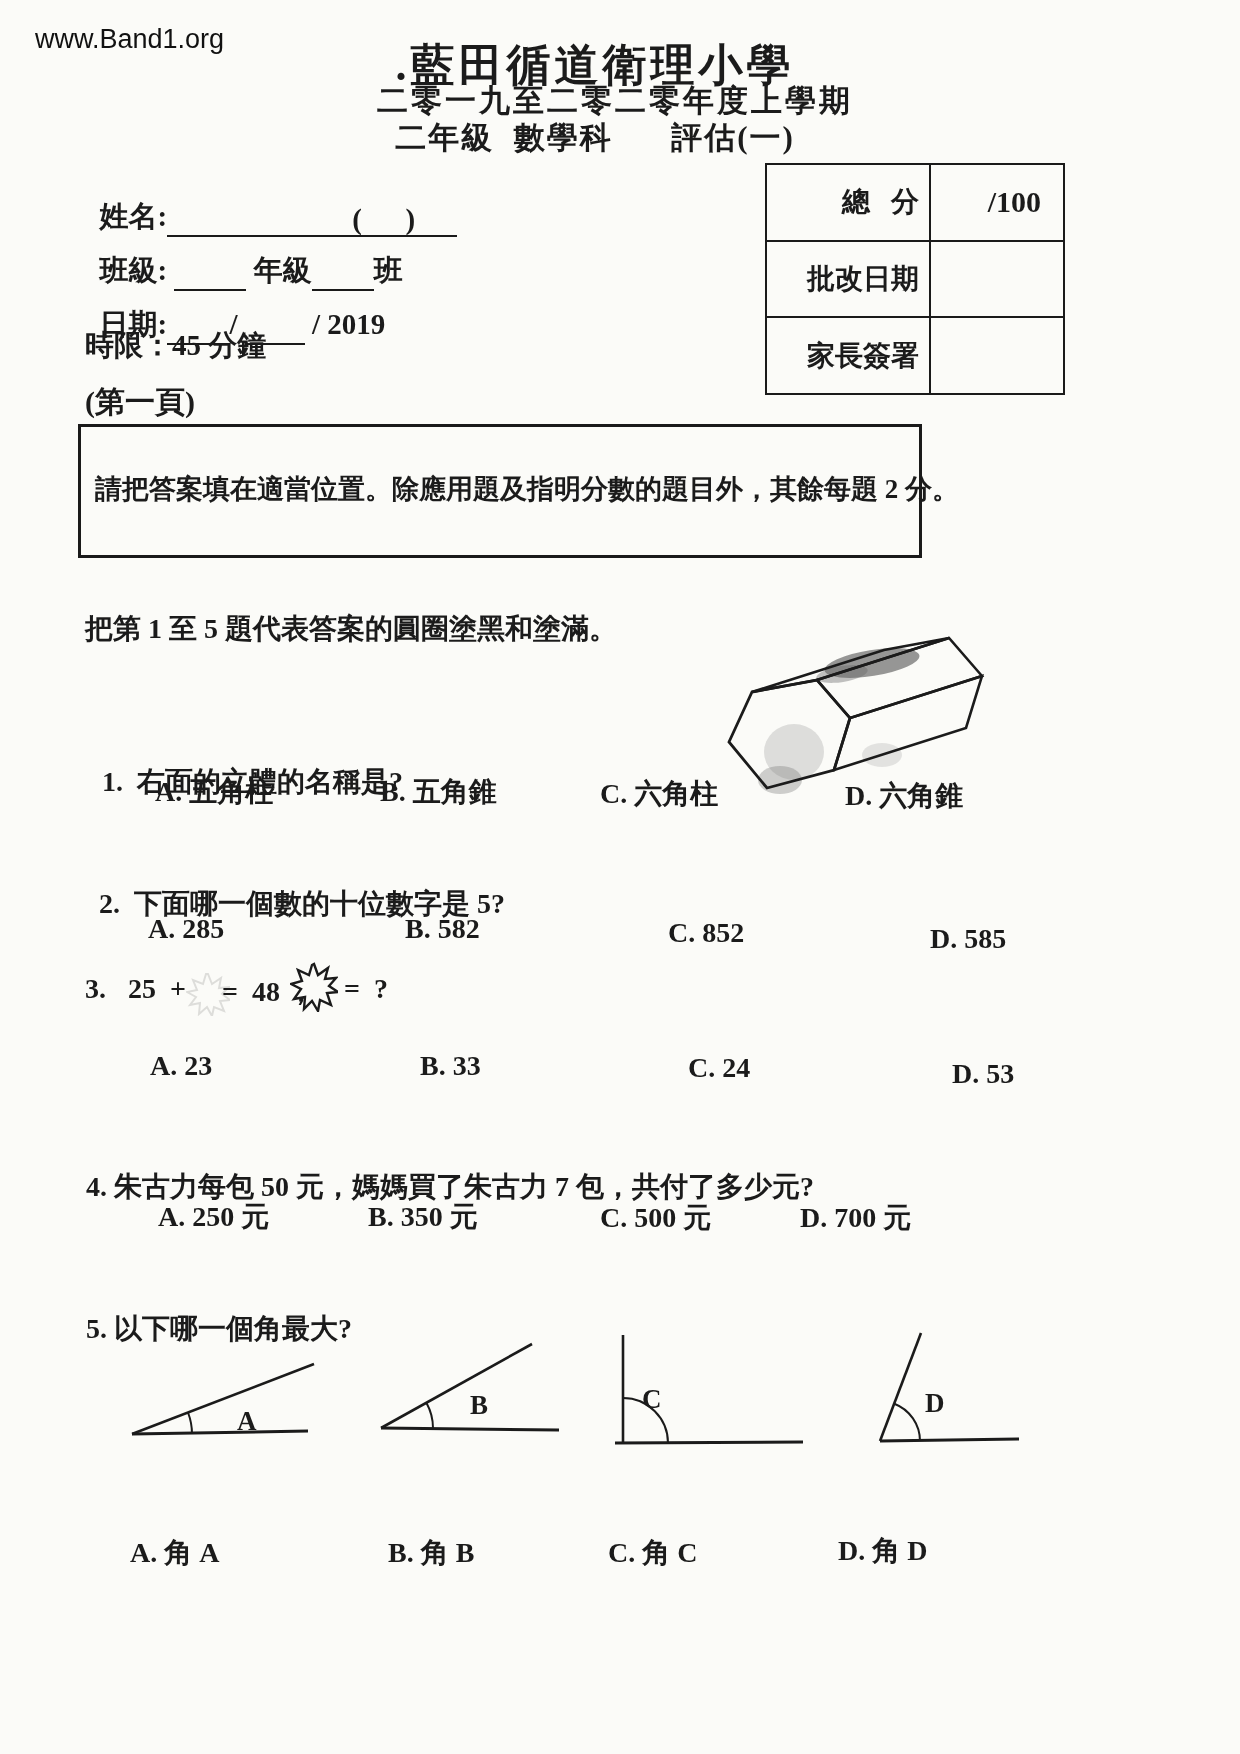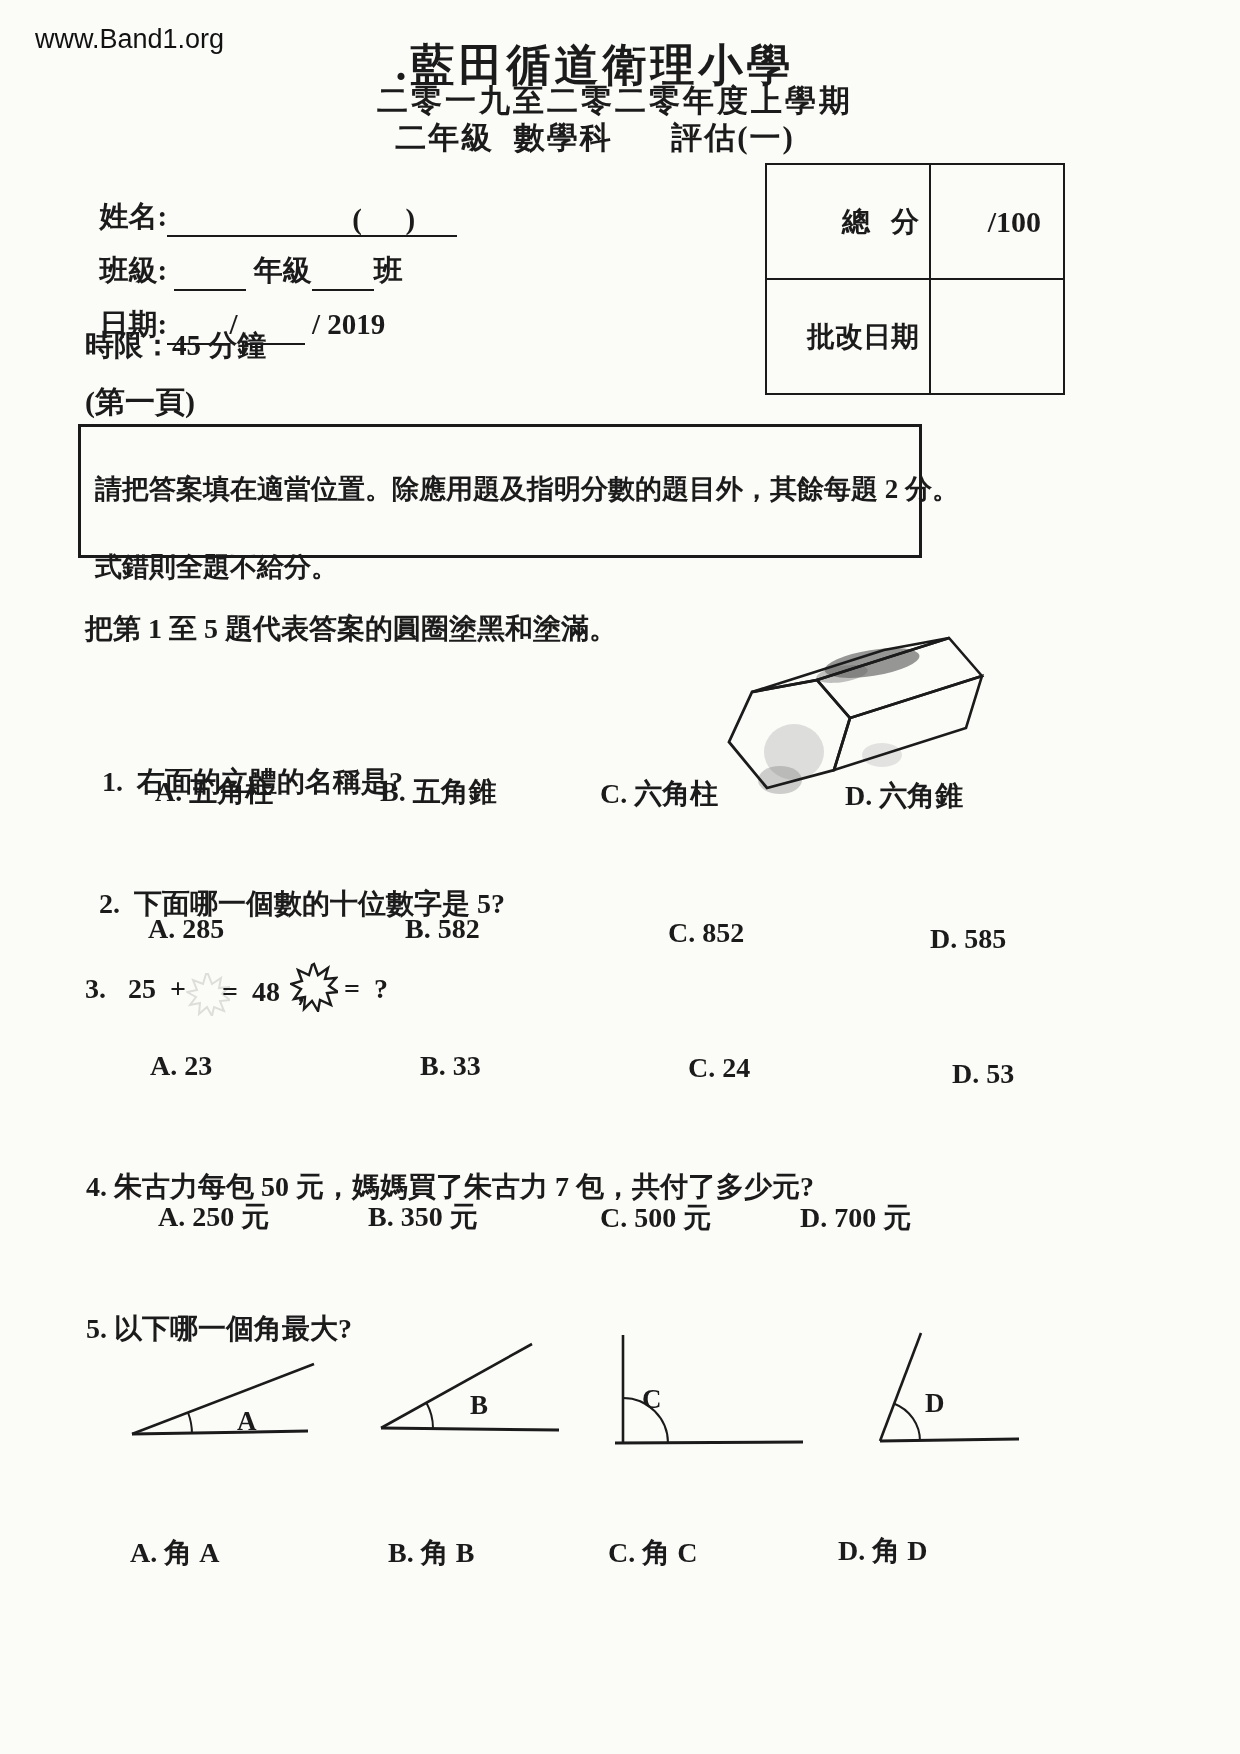--- a/index.html
+++ b/index.html
@@ -68,26 +68,29 @@
 <table class="score">
   <tbody>
       <tr>
     <td class="lbl">總   分</td>
     <td class="val">/100</td>
   </tr>
   <tr>
     <td class="lbl">批改日期</td>
     <td class="val"></td>
   </tr>
+  <tr>
+    <td class="lbl">家長簽署</td>
+    <td class="val"></td>
+  </tr>
 </tbody>
   </table>
 
 <div class="abs instrbox">
   <div>請把答案填在適當位置。除應用題及指明分數的題目外，其餘每題 2 分。</div>
-  <div>式錯則全題不給分。</div>
 </div>
 
 <div class="abs prompt">把第 1 至 5 題代表答案的圓圈塗黑和塗滿。</div>
 
 <svg style="left:722px;top:630px" width="272" height="172" viewBox="0 0 272 172">
 
   <ellipse cx="150" cy="33" rx="48" ry="13" fill="#444" opacity="0.55" transform="rotate(-9 150 33)"></ellipse>
   <ellipse cx="120" cy="44" rx="26" ry="8" fill="#666" opacity="0.4" transform="rotate(-9 120 44)"></ellipse>
 
   <ellipse cx="72" cy="122" rx="30" ry="28" fill="#999" opacity="0.30"></ellipse>

